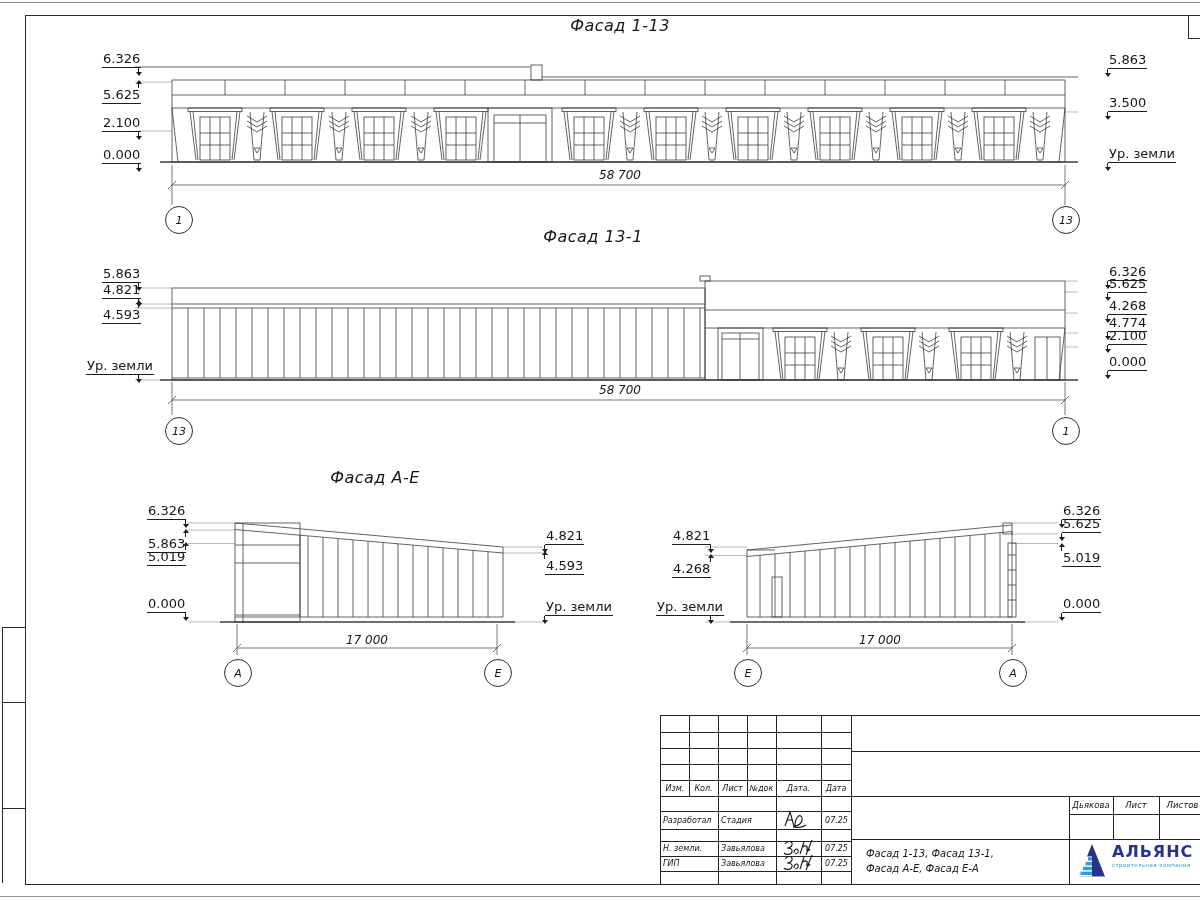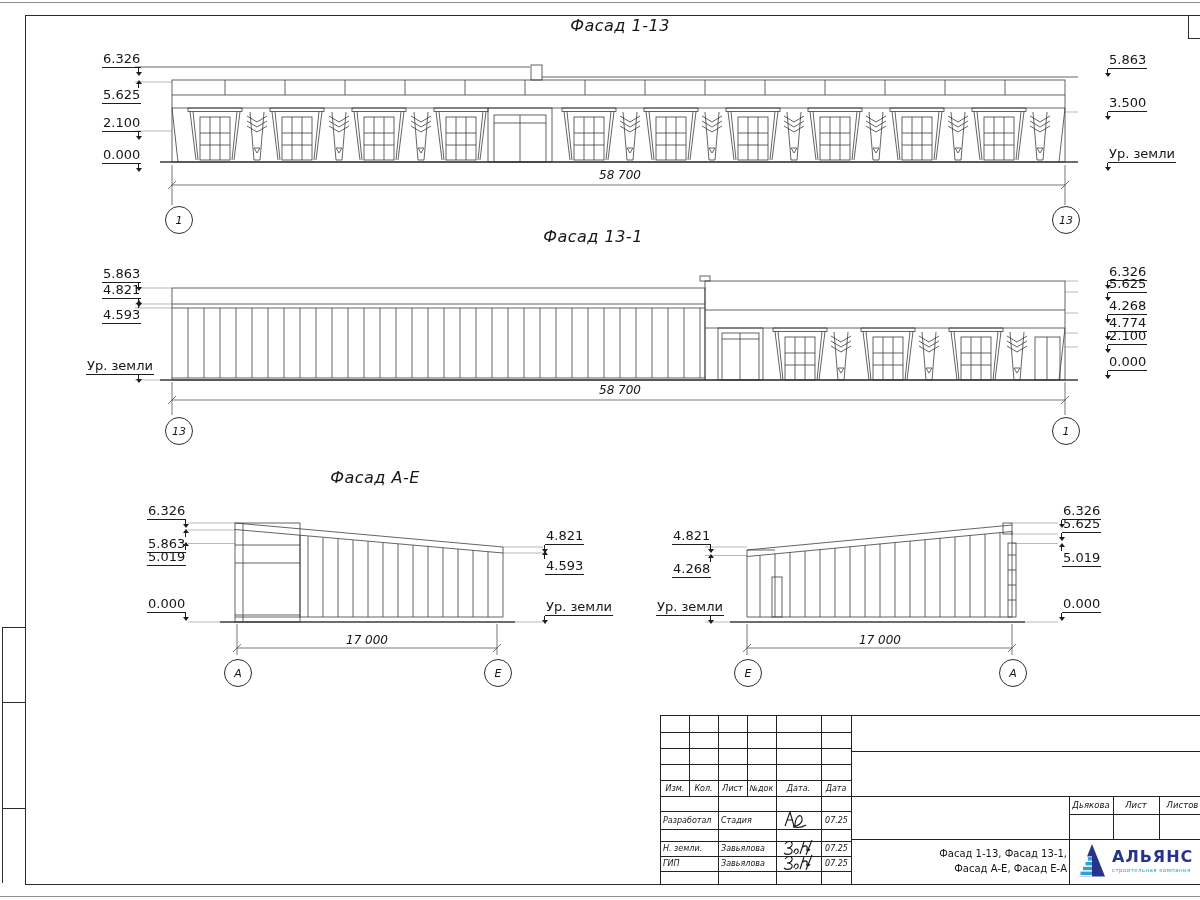--- a/index.html
+++ b/index.html
@@ -23,23 +23,23 @@
   .tick.up::after{content:"";position:absolute;left:-2.5px;bottom:4px;border:3px solid transparent;border-bottom:4px solid #1d1d1d}
   .draw{position:absolute}
   svg .s{stroke:#3c3c3c;stroke-width:.8;fill:none}
   svg .t{stroke:#3c3c3c;stroke-width:1.6;fill:none}
   svg .ld{stroke:#8a8a8a;stroke-width:.6;fill:none}
   svg .dm{stroke:#3c3c3c;stroke-width:.7;fill:none}
   .tb{position:absolute;left:660px;top:715px;width:545px;height:168px;border:1.6px solid #222}
   .tbh{position:absolute;font-size:8px;font-style:italic;display:flex;align-items:center;justify-content:center;white-space:nowrap}
   .tbv{background:#222;position:absolute;width:1px}
   .tbr{background:#222;position:absolute;height:1px}
-  .docname{position:absolute;left:193px;top:125px;width:213px;height:41px;display:flex;flex-direction:column;
-           align-items:flex-end;justify-content:center;font-size:10px;line-height:1.45;text-align:center}
-  .logo{position:absolute;left:418px;top:128px;display:flex;align-items:center;gap:7px}
+  .docname{position:absolute;left:205px;top:125px;width:213px;height:41px;display:flex;flex-direction:column;
+           align-items:flex-start;justify-content:center;font-size:10px;font-style:italic;line-height:1.45;text-align:center}
+  .logo{position:absolute;left:418px;top:128px;display:flex;align-items:flex-start;gap:7px}
   .logo .nm{font-size:16px;font-weight:bold;letter-spacing:1px;line-height:1}
   .logo .tg{font-size:5.5px;letter-spacing:.4px;margin-top:2px}
 </style>
 </head>
 <body>
 
 <div class="sheet">
 
   <div class="lng" style="left:0;top:2px;width:1200px;height:1px"></div>
   <div class="lng" style="left:0;top:896px;width:1200px;height:1px"></div>

